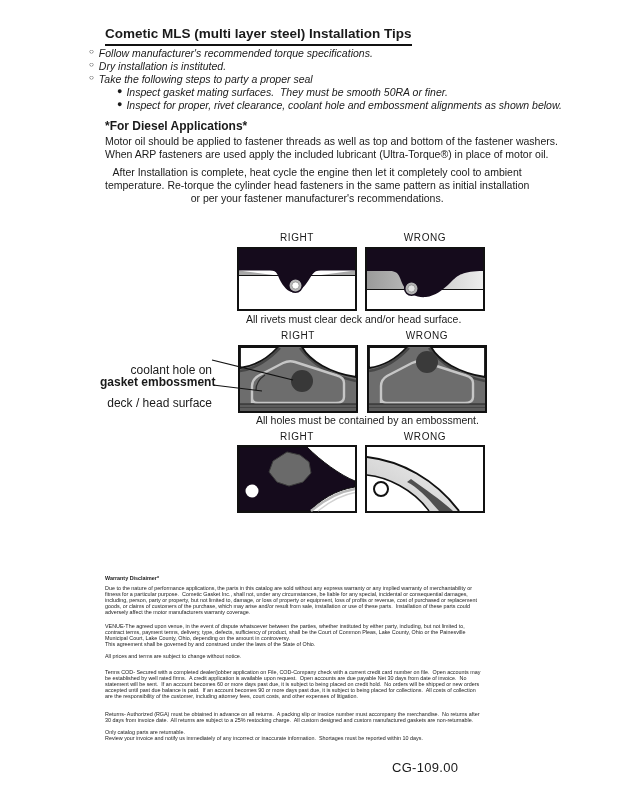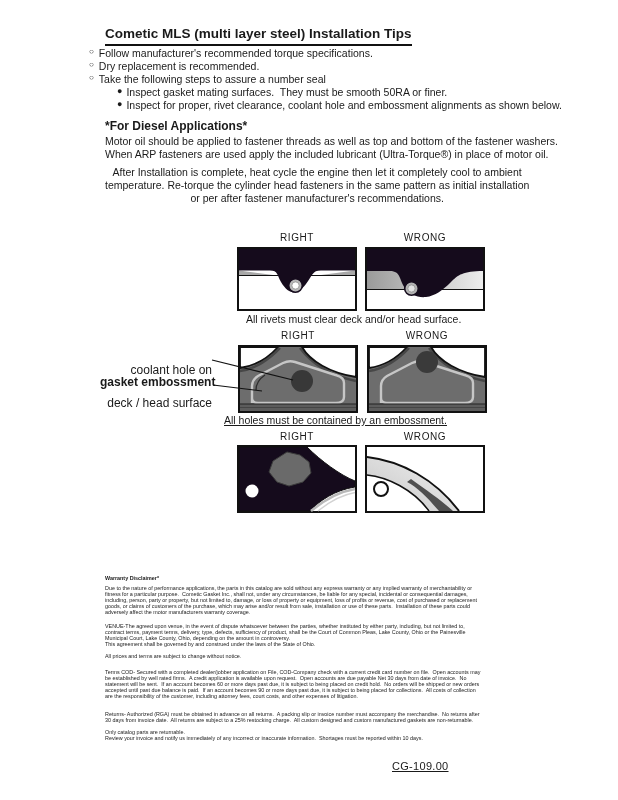--- a/index.html
+++ b/index.html
@@ -1,75 +1,75 @@
 <!DOCTYPE html>
 <html><head>
 <meta charset="utf-8">
 <style>
   html,body{margin:0;padding:0;background:#e8e8e8;}
   .page{
     position:relative;width:618px;height:800px;background:#ffffff;margin:0;
     font-family:"Liberation Sans", sans-serif;color:#1a1a1a;overflow:hidden;padding-left:42px;
   }
   .abs{position:absolute;}
-  .np{white-space:pre;}
+  .np{white-space:pre;font-style:italic;}
   .title{
     top:26px;left:105px;font-size:13.5px;font-weight:bold;
     border-bottom:2px solid #111;padding-bottom:3px;white-space:pre;
   }
   .brow{height:13px;font-size:10.5px;display:flex;align-items:center;}
   .b-open{font-size:8px;margin-right:5px;position:relative;top:-1px;}
   .b-fill{font-size:9px;margin-right:4px;position:relative;top:-1px;}
   .h2{font-size:12px;font-weight:bold;white-space:pre;}
   .body-line{font-size:10.5px;line-height:13px;white-space:pre;}
   .rw-label{font-size:10px;letter-spacing:0.6px;text-align:center;width:120px;white-space:pre;}
   .caption{font-size:10.5px;line-height:13px;white-space:pre;}
   .callout{font-size:12px;line-height:11px;text-align:right;white-space:pre;}
   .fine{font-size:5.4px;line-height:6px;white-space:pre;color:#222;}
   .fine-h{font-weight:bold;}
-  .code{font-size:11px;letter-spacing:0.3px;white-space:pre;text-decoration:underline;}
+  .code{font-size:13px;letter-spacing:0.3px;white-space:pre;}
   svg{display:block;}
 </style>
 </head>
 <body>
 
 <div class="page">
 
   <div class="abs title">Cometic MLS (multi layer steel) Installation Tips</div>
 
   <div class="abs brow" style="top:46px;left:89px;">
     <span class="b-open">○</span>
     <span class="np">Follow manufacturer's recommended torque specifications.</span>
   </div>
   <div class="abs brow" style="top:59px;left:89px;">
     <span class="b-open">○</span>
-    <span class="np">Dry replacement is recommended.</span>
+    <span class="np">Dry installation is instituted.</span>
   </div>
   <div class="abs brow" style="top:72px;left:89px;">
     <span class="b-open">○</span>
-    <span class="np">Take the following steps to assure a number seal</span>
+    <span class="np">Take the following steps to party a proper seal</span>
   </div>
   <div class="abs brow" style="top:85px;left:117px;">
     <span class="b-fill">●</span>
     <span class="np">Inspect gasket mating surfaces.  They must be smooth 50RA or finer.</span>
   </div>
   <div class="abs brow" style="top:98px;left:117px;">
     <span class="b-fill">●</span>
     <span class="np">Inspect for proper, rivet clearance, coolant hole and embossment alignments as shown below.</span>
   </div>
 
   <div class="abs" style="top:135px;left:105px;">
     <div class="body-line">Motor oil should be applied to fastener threads as well as top and bottom of the fastener washers.</div>
     <div class="body-line">When ARP fasteners are used apply the included lubricant (Ultra-Torque®) in place of motor oil.</div>
   </div>
   <div class="abs h2" style="top:119px;left:105px;">*For Diesel Applications*</div>
   <div class="abs" style="top:166px;left:105px;text-align:center;">
     <div class="body-line">After Installation is complete, heat cycle the engine then let it completely cool to ambient</div>
     <div class="body-line">temperature. Re-torque the cylinder head fasteners in the same pattern as initial installation</div>
-    <div class="body-line">or per after fastener manufacturer's recommendations.</div>
+    <div class="body-line">or per your fastener manufacturer's recommendations.</div>
   </div>
 
   <div class="abs rw-label" style="top:232px;left:237px;">RIGHT</div>
   <div class="abs rw-label" style="top:232px;left:365px;">WRONG</div>
 
   <svg class="abs" style="top:247px;left:237px;" width="120" height="64" viewBox="0 0 120 64">
     <rect x="1" y="1" width="118" height="62" fill="#ffffff" stroke="#111" stroke-width="2"></rect>
     <line x1="2" y1="28.5" x2="118" y2="28.5" stroke="#111" stroke-width="1"></line>
     <polygon points="2,28 2,23.5 36,28" fill="#a8a8a8"></polygon>
     <polygon points="118,28 84,28 118,23.5" fill="#a8a8a8"></polygon>
@@ -131,21 +131,21 @@
     <rect x="2" y="59" width="116" height="7" fill="#5c5c5c"></rect>
     <line x1="2" y1="59" x2="118" y2="59" stroke="#222" stroke-width="1.2"></line>
     <line x1="2" y1="62.5" x2="118" y2="62.5" stroke="#454545" stroke-width="1"></line>
   </svg>
 
   <svg class="abs" style="top:352px;left:205px;" width="100" height="48" viewBox="0 0 100 48">
     <line x1="7" y1="8" x2="88" y2="28" stroke="#111" stroke-width="1.2"></line>
     <line x1="8" y1="33" x2="57" y2="39" stroke="#111" stroke-width="1.2"></line>
   </svg>
 
-  <div class="abs caption" style="top:414px;left:224px;text-decoration:underline;">All holes must be contained by an embossment.</div>
+  <div class="abs caption" style="top:414px;left:256px;">All holes must be contained by an embossment.</div>
 
   <div class="abs rw-label" style="top:431px;left:237px;">RIGHT</div>
   <div class="abs rw-label" style="top:431px;left:365px;">WRONG</div>
 
   <svg class="abs" style="top:445px;left:237px;" width="120" height="68" viewBox="0 0 120 68">
     <rect x="1" y="1" width="118" height="66" fill="#ffffff" stroke="#111" stroke-width="2"></rect>
     <path d="M2,2 L70,2 C84,16 103,30 118,36 L118,42 C98,45 82,56 73,66 L2,66 Z" fill="#150b1c" stroke="#111" stroke-width="1"></path>
     <path d="M74,66 C86,56 100,47 118,44" stroke="#b9b9b9" stroke-width="2.6" fill="none"></path>
     <path d="M81,66 C92,57 104,50 118,47.5" stroke="#d2d2d2" stroke-width="1.4" fill="none"></path>
     <polygon points="36,16 50,7 63,10 72,17 74,28 66,37 52,41 40,37 32,27" fill="#6a6a6a" stroke="#3c3c3c" stroke-width="1"></polygon>

